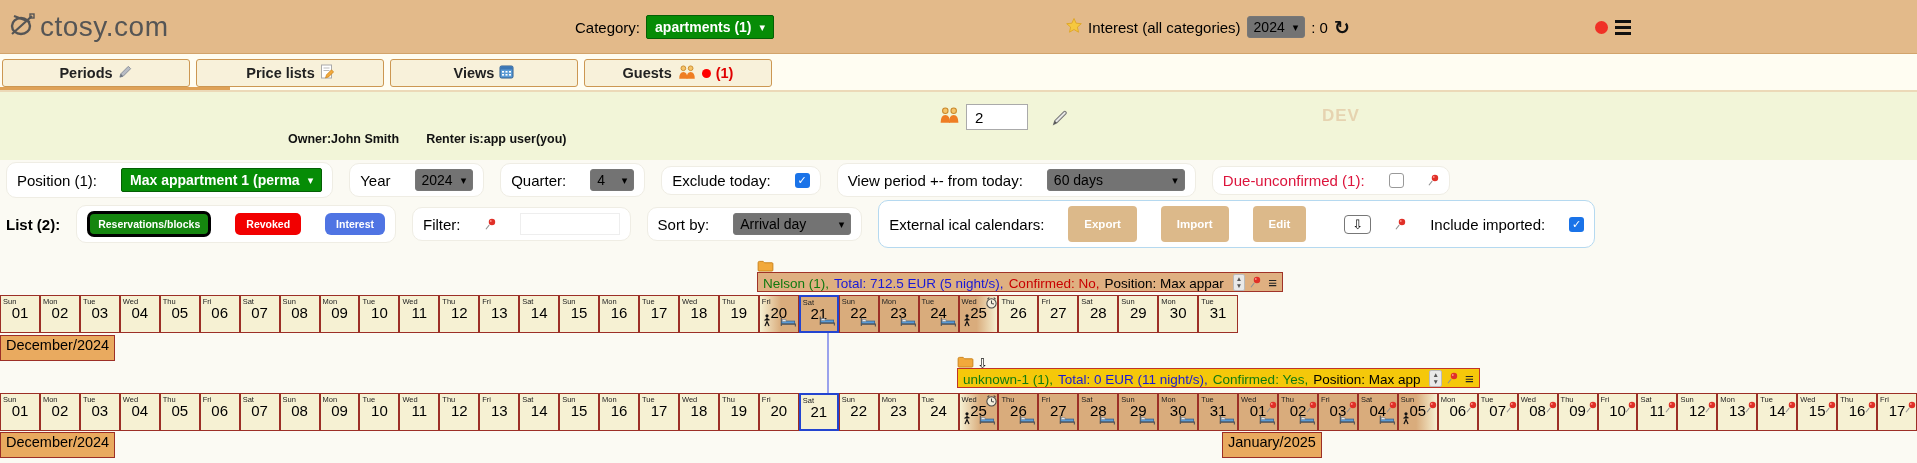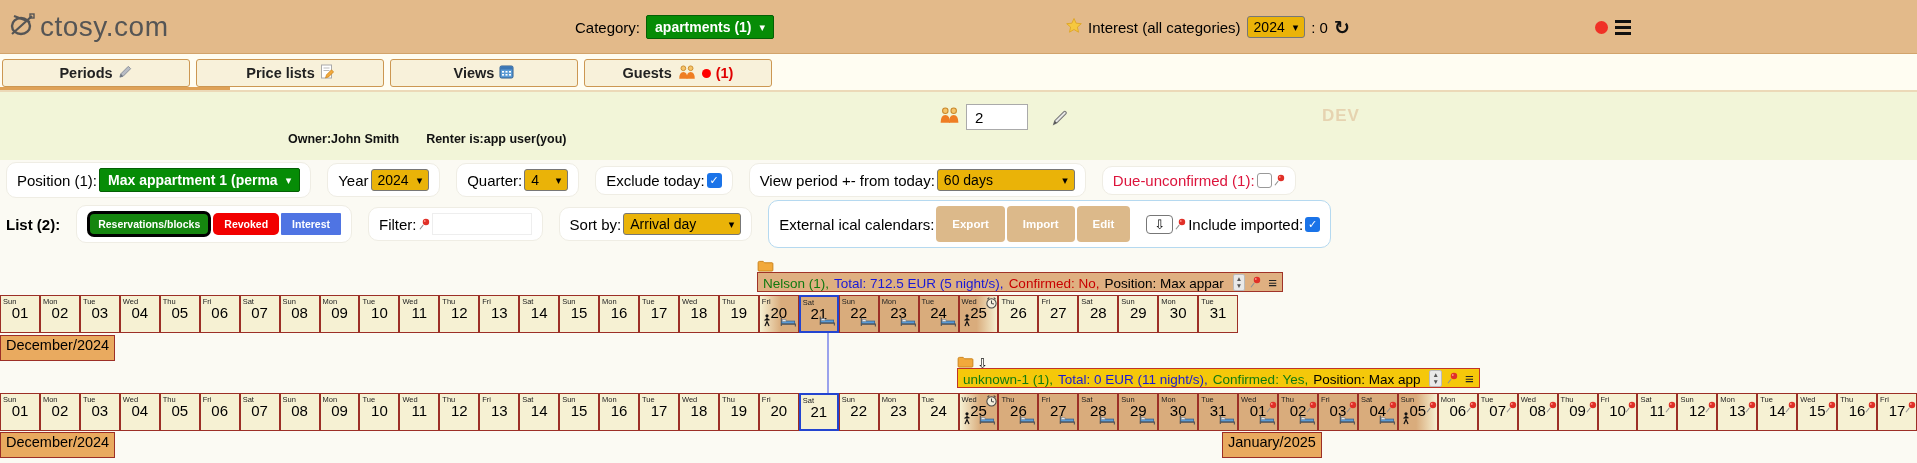--- a/index.html
+++ b/index.html
@@ -10,21 +10,21 @@
   .topbar { position:relative; height:54px; background:#e3ba8a; border-bottom:1px solid #d2a46c; }
   .logo { position:absolute; left:8px; top:10px; display:flex; align-items:center; gap:2px; }
   .logo-text { font-size:28px; color:#555; letter-spacing:0.5px; }
   .tb-group { position:absolute; top:0; height:54px; display:flex; align-items:center; gap:6px; font-size:15px; }
   .g-category { left:575px; }
   .g-interest { left:1066px; }
   .g-menu { left:1595px; gap:7px; }
   .sel { display:inline-flex; align-items:center; justify-content:space-between; cursor:pointer; }
   .sel::after { content:"▾"; margin-left:8px; font-size:11px; }
   .sel-green { background:#068c06; color:#fff; font-weight:bold; border:1px solid #045f04; padding:3px 8px; border-radius:2px; font-size:14px; }
-  .sel-white { background:#eab308; color:#000; border:1px solid #777; padding:2px 6px; border-radius:3px; font-size:14px; }
+  .sel-white { background:#737373; color:#000; border:1px solid #777; padding:2px 6px; border-radius:3px; font-size:14px; }
   .refresh-glyph { font-size:19px; font-weight:bold; color:#111; cursor:pointer; }
   .red-dot { width:13px; height:13px; border-radius:50%; background:#f03126; }
   .hamburger { display:flex; flex-direction:column; gap:3px; cursor:pointer; }
   .hamburger i { display:block; width:16px; height:3px; background:#111; }
 
   
   .tabs-row { position:relative; height:38px; background:#fffdf2; }
   .tab { position:absolute; top:5px; height:28px; width:188px; background:#f8f1da; border:1px solid #cc9752; border-radius:3px; display:flex; align-items:center; justify-content:center; gap:5px; font-size:14.5px; font-weight:bold; color:#222; cursor:pointer; }
   .tab-1 { left:2px; } .tab-2 { left:196px; } .tab-3 { left:390px; } .tab-4 { left:584px; }
   .tab-underline { position:absolute; left:0; top:33px; width:230px; height:5px; background:#dfa257; }
@@ -43,30 +43,30 @@
   .res-line2 { position:absolute; left:288px; top:40px; font-size:12.5px; font-weight:bold; color:#111; display:flex; gap:27px; }
   .guests-group { position:absolute; left:938px; top:12px; display:flex; align-items:center; }
   .guests-input { width:62px; height:26px; border:1px solid #aaa; background:#fff; font-size:15px; padding-left:8px; margin-left:5px; font-family:inherit; }
   .edit-pencil { margin-left:24px; display:flex; cursor:pointer; }
   .env-label { position:absolute; left:1322px; top:14px; font-size:17px; font-weight:bold; color:#e6d3b0; letter-spacing:1px; }
 
   
   .filter-row, .list-row { display:flex; align-items:center; gap:16px; padding-left:6px; }
   .filter-row { height:40px; }
   .list-row { height:48px; }
-  .pill { background:#fff; border:1px solid #efede4; border-radius:10px; display:inline-flex; align-items:center; gap:2px; padding:5px 10px; font-size:15px; white-space:nowrap; }
+  .pill { background:#fff; border:1px solid #efede4; border-radius:10px; display:inline-flex; align-items:center; gap:24px; padding:5px 10px; font-size:15px; white-space:nowrap; }
   .pill-blue { border:1.5px solid #b5d9f0; }
   .cb { width:15px; height:15px; border-radius:3px; display:inline-flex; align-items:center; justify-content:center; cursor:pointer; }
   .cb-on { background:#1a73e8; color:#fff; font-size:11px; font-weight:bold; }
   .cb-off { background:#fff; border:1.5px solid #999; }
   .txt-red { color:#dc143c; }
   .label-strong { font-size:15px; font-weight:bold; }
   .btn-resv { background:#15860f; color:#fff; font-size:10.5px; font-weight:bold; border:3px solid #000; border-radius:7px; padding:4px 8px; cursor:pointer; }
   .btn-revoked { background:#f20000; color:#fff; font-size:10.5px; font-weight:bold; border:none; border-radius:5px; padding:5px 11px; cursor:pointer; }
-  .btn-interest { background:#4f74e3; color:#fff; font-size:10.5px; font-weight:bold; border:none; border-radius:1px; padding:5px 11px; cursor:pointer; }
+  .btn-interest { background:#4f74e3; color:#fff; font-size:10.5px; font-weight:bold; border:none; border-radius:6px; padding:5px 11px; cursor:pointer; }
   .filter-input { width:100px; height:22px; border:1px solid #eee; font-family:inherit; }
   .btn-tan { background:#dcb98a; color:#fff; font-size:11.5px; font-weight:bold; border:none; border-radius:4px; padding:12px 16px; cursor:pointer; }
   .btn-dl { background:#fff; border:1px solid #777; border-radius:4px; font-size:13px; padding:1px 7px; cursor:pointer; margin-left:14px; }
 
   
   .calendar { position:relative; height:213px; }
   .res-head { position:absolute; display:flex; align-items:center; gap:3px; }
   .head-1 { left:757px; top:10px; }
   .head-2 { left:957px; top:106px; }
   .dl-glyph { font-size:13px; color:#111; }

